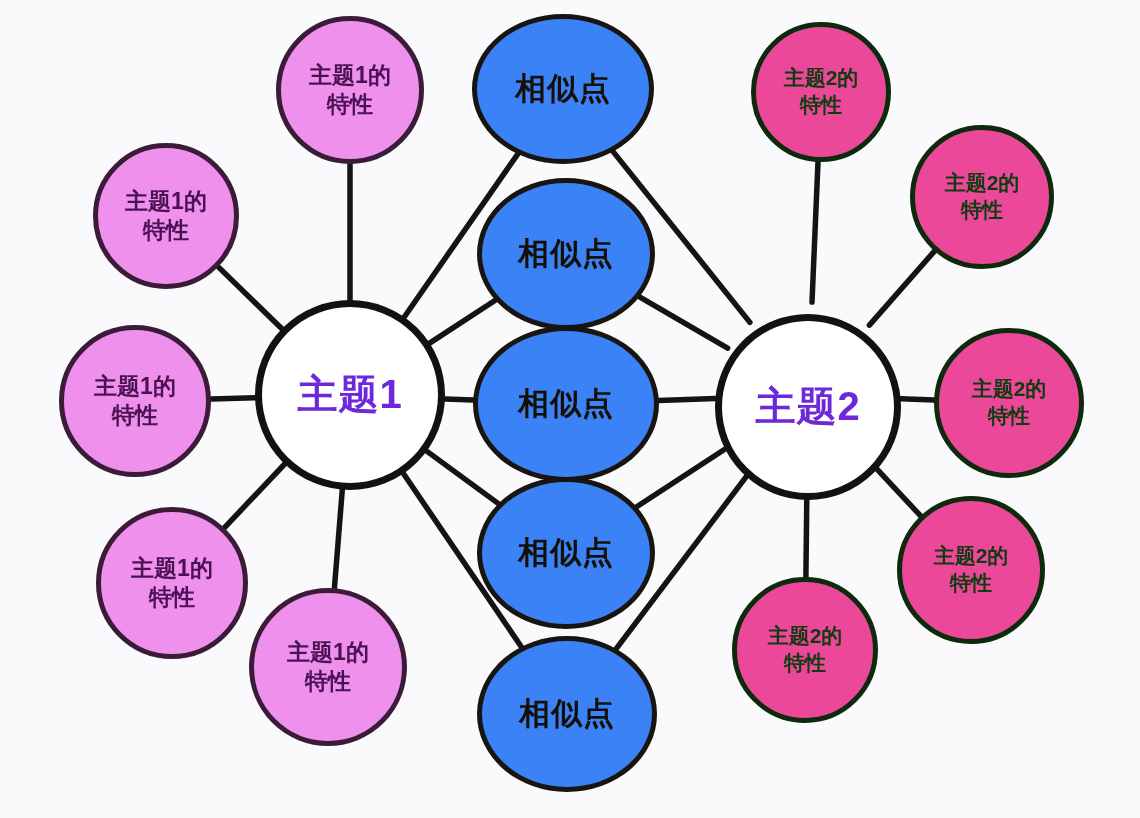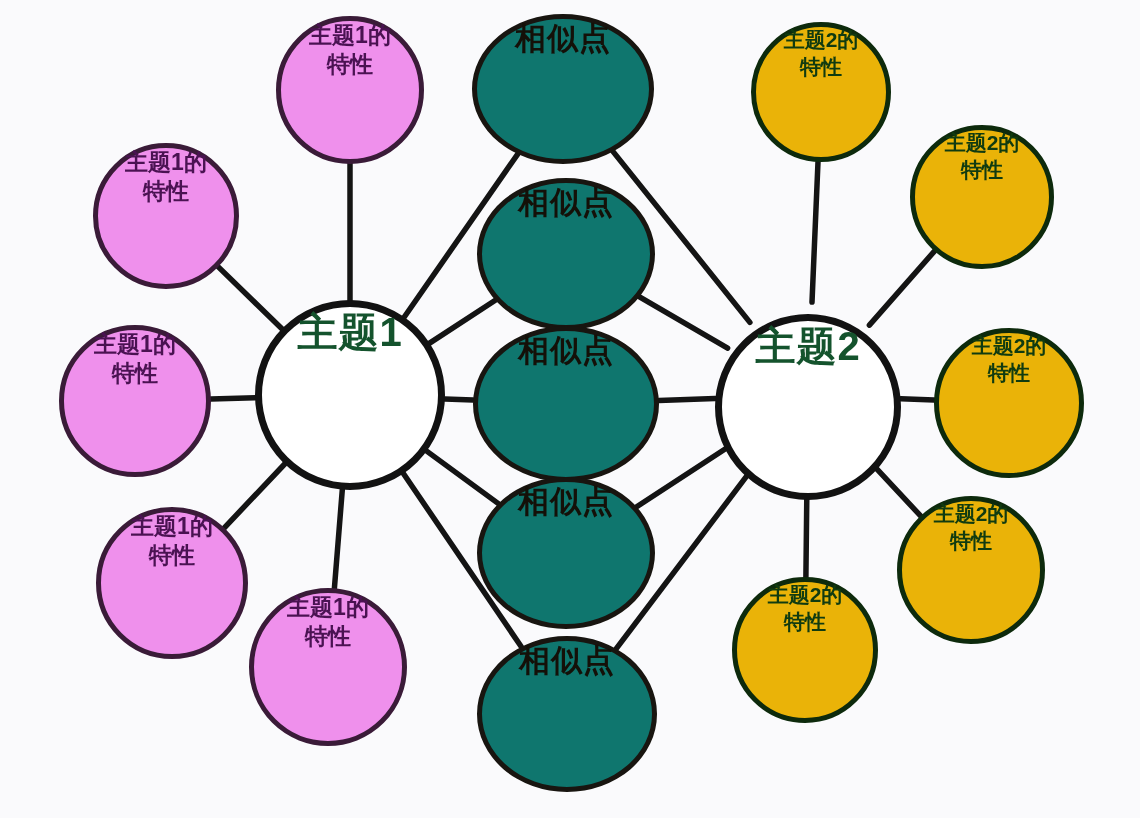--- a/index.html
+++ b/index.html
@@ -26,55 +26,56 @@
     width: 1140px;
     height: 818px;
   }
   .node {
     position: absolute;
     box-sizing: border-box;
     border-radius: 50%;
     display: flex;
     flex-direction: column;
     align-items: center;
+    justify-content: center;
     text-align: center;
     line-height: 1.28;
     user-select: none;
   }
   .node .ln { display: block; white-space: nowrap; }
 
   
   .node.center {
     background: #ffffff;
     border: 7px solid #121212;
-    color: #14532d;
+    color: #6d28d9;
     font-weight: bold;
     font-size: 40px;
     letter-spacing: 1px;
   }
   
   .node.pink {
     background: #ef90ec;
     border: 5px solid #3a1b38;
     color: #4a1252;
     font-weight: bold;
     font-size: 23px;
   }
   
   .node.yellow {
-    background: #0f766e;
+    background: #3b82f6;
     border: 5px solid #181510;
     color: #141008;
     font-weight: bold;
     font-size: 31px;
     letter-spacing: 1px;
   }
   
   .node.green {
-    background: #eab308;
+    background: #ec4899;
     border: 5px solid #0d2a0c;
     color: #103b10;
     font-weight: bold;
     font-size: 21px;
   }
 </style>
 </head>
 <body>
 
 <div id="stage">

